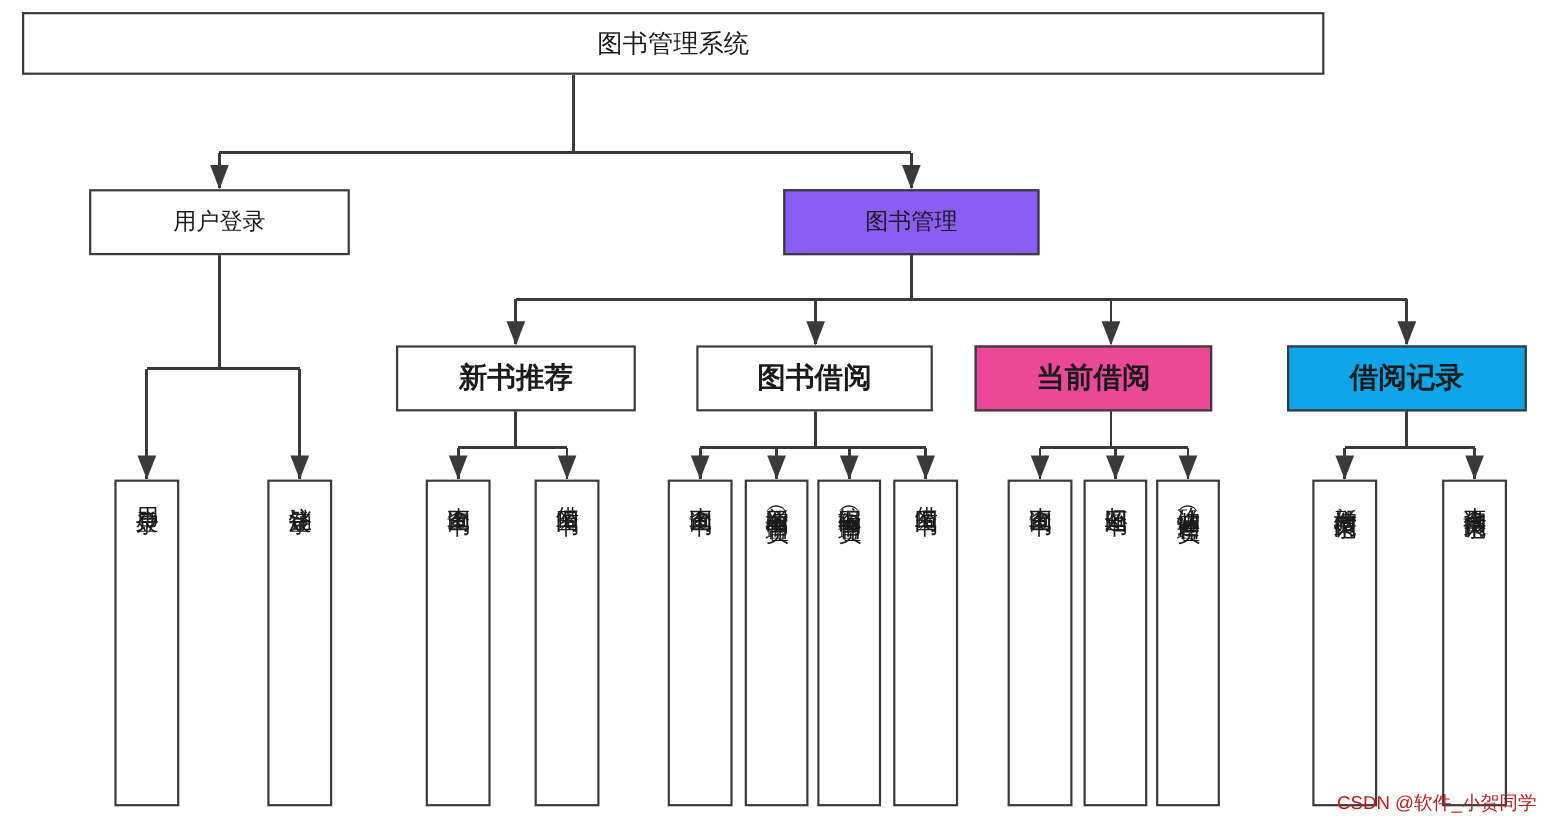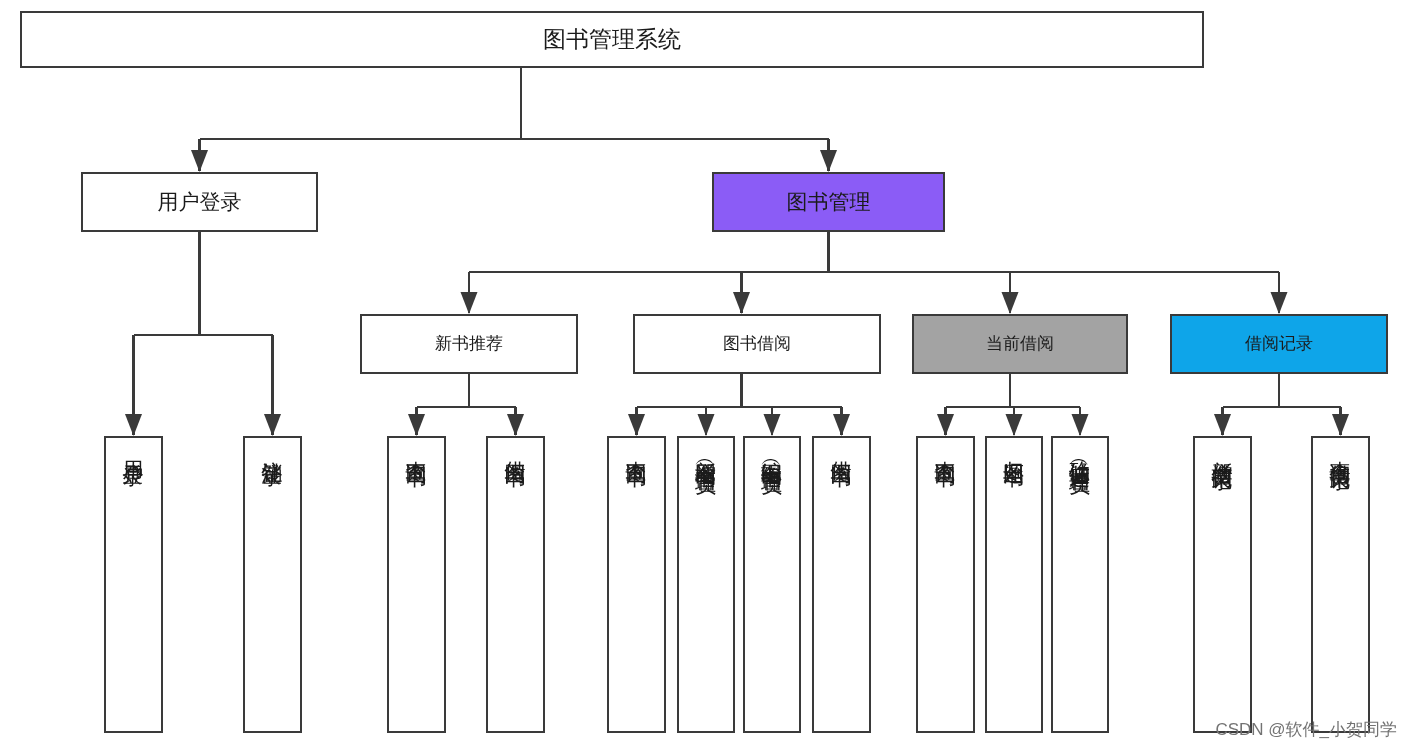--- a/index.html
+++ b/index.html
@@ -49,28 +49,28 @@
     padding-top: 6px;
   }
   .node.vert .label {
     writing-mode: vertical-rl;
     text-orientation: upright;
     letter-spacing: 2px;
     line-height: 1;
   }
   .lvl-root .label { font-size: 23px; }
   .lvl-1 .label   { font-size: 21px; }
-  .lvl-2 .label   { font-size: 17px; }
+  .lvl-2 .label   { font-size: 26px; font-weight: bold; }
   .lvl-3 .label   { font-size: 21px; }
   #watermark {
     position: absolute;
     right: 8px;
     bottom: 6px;
     font-size: 17px;
-    color: #737373;
+    color: #b91c1c;
     z-index: 5;
     white-space: nowrap;
     font-family: "Liberation Sans", "DejaVu Sans", sans-serif;
   }
 </style>
 </head>
 <body>
 
 <div id="canvas">
   <svg id="edges" viewBox="0 0 1405 747">
@@ -133,24 +133,24 @@
       </div>
       <div class="node lvl-1 horiz" style="left: 81px; top: 172px; width: 237px; height: 60px; border-color: rgb(58, 58, 58); background: rgb(255, 255, 255);">
         <span class="label">用户登录</span>
       </div>
       <div class="node lvl-1 horiz" style="left: 712px; top: 172px; width: 233px; height: 60px; border-color: rgb(58, 58, 58); background: #8b5cf6;">
         <span class="label">图书管理</span>
       </div>
       <div class="node lvl-2 horiz" style="left: 360px; top: 314px; width: 218px; height: 60px; border-color: rgb(58, 58, 58); background: rgb(255, 255, 255);">
         <span class="label">新书推荐</span>
       </div>
-      <div class="node lvl-2 horiz" style="left: 633px; top: 314px; width: 248px; height: 60px; border-color: rgb(58, 58, 58); background: rgb(255, 255, 255);">
+      <div class="node lvl-2 horiz" style="left: 633px; top: 314px; width: 215px; height: 60px; border-color: rgb(58, 58, 58); background: rgb(255, 255, 255);">
         <span class="label">图书借阅</span>
       </div>
-      <div class="node lvl-2 horiz" style="left: 912px; top: 314px; width: 216px; height: 60px; border-color: rgb(58, 58, 58); background: #a3a3a3;">
+      <div class="node lvl-2 horiz" style="left: 886px; top: 314px; width: 216px; height: 60px; border-color: rgb(58, 58, 58); background: #ec4899;">
         <span class="label">当前借阅</span>
       </div>
       <div class="node lvl-2 horiz" style="left: 1170px; top: 314px; width: 218px; height: 60px; border-color: rgb(58, 58, 58); background: #0ea5e9;">
         <span class="label">借阅记录</span>
       </div>
       <div class="node lvl-3 vert" style="left: 104px; top: 436px; width: 59px; height: 297px; border-color: rgb(58, 58, 58); background: rgb(255, 255, 255);">
         <span class="label">用户登录</span>
       </div>
       <div class="node lvl-3 vert" style="left: 243px; top: 436px; width: 59px; height: 297px; border-color: rgb(58, 58, 58); background: rgb(255, 255, 255);">
         <span class="label">注销登录</span>

